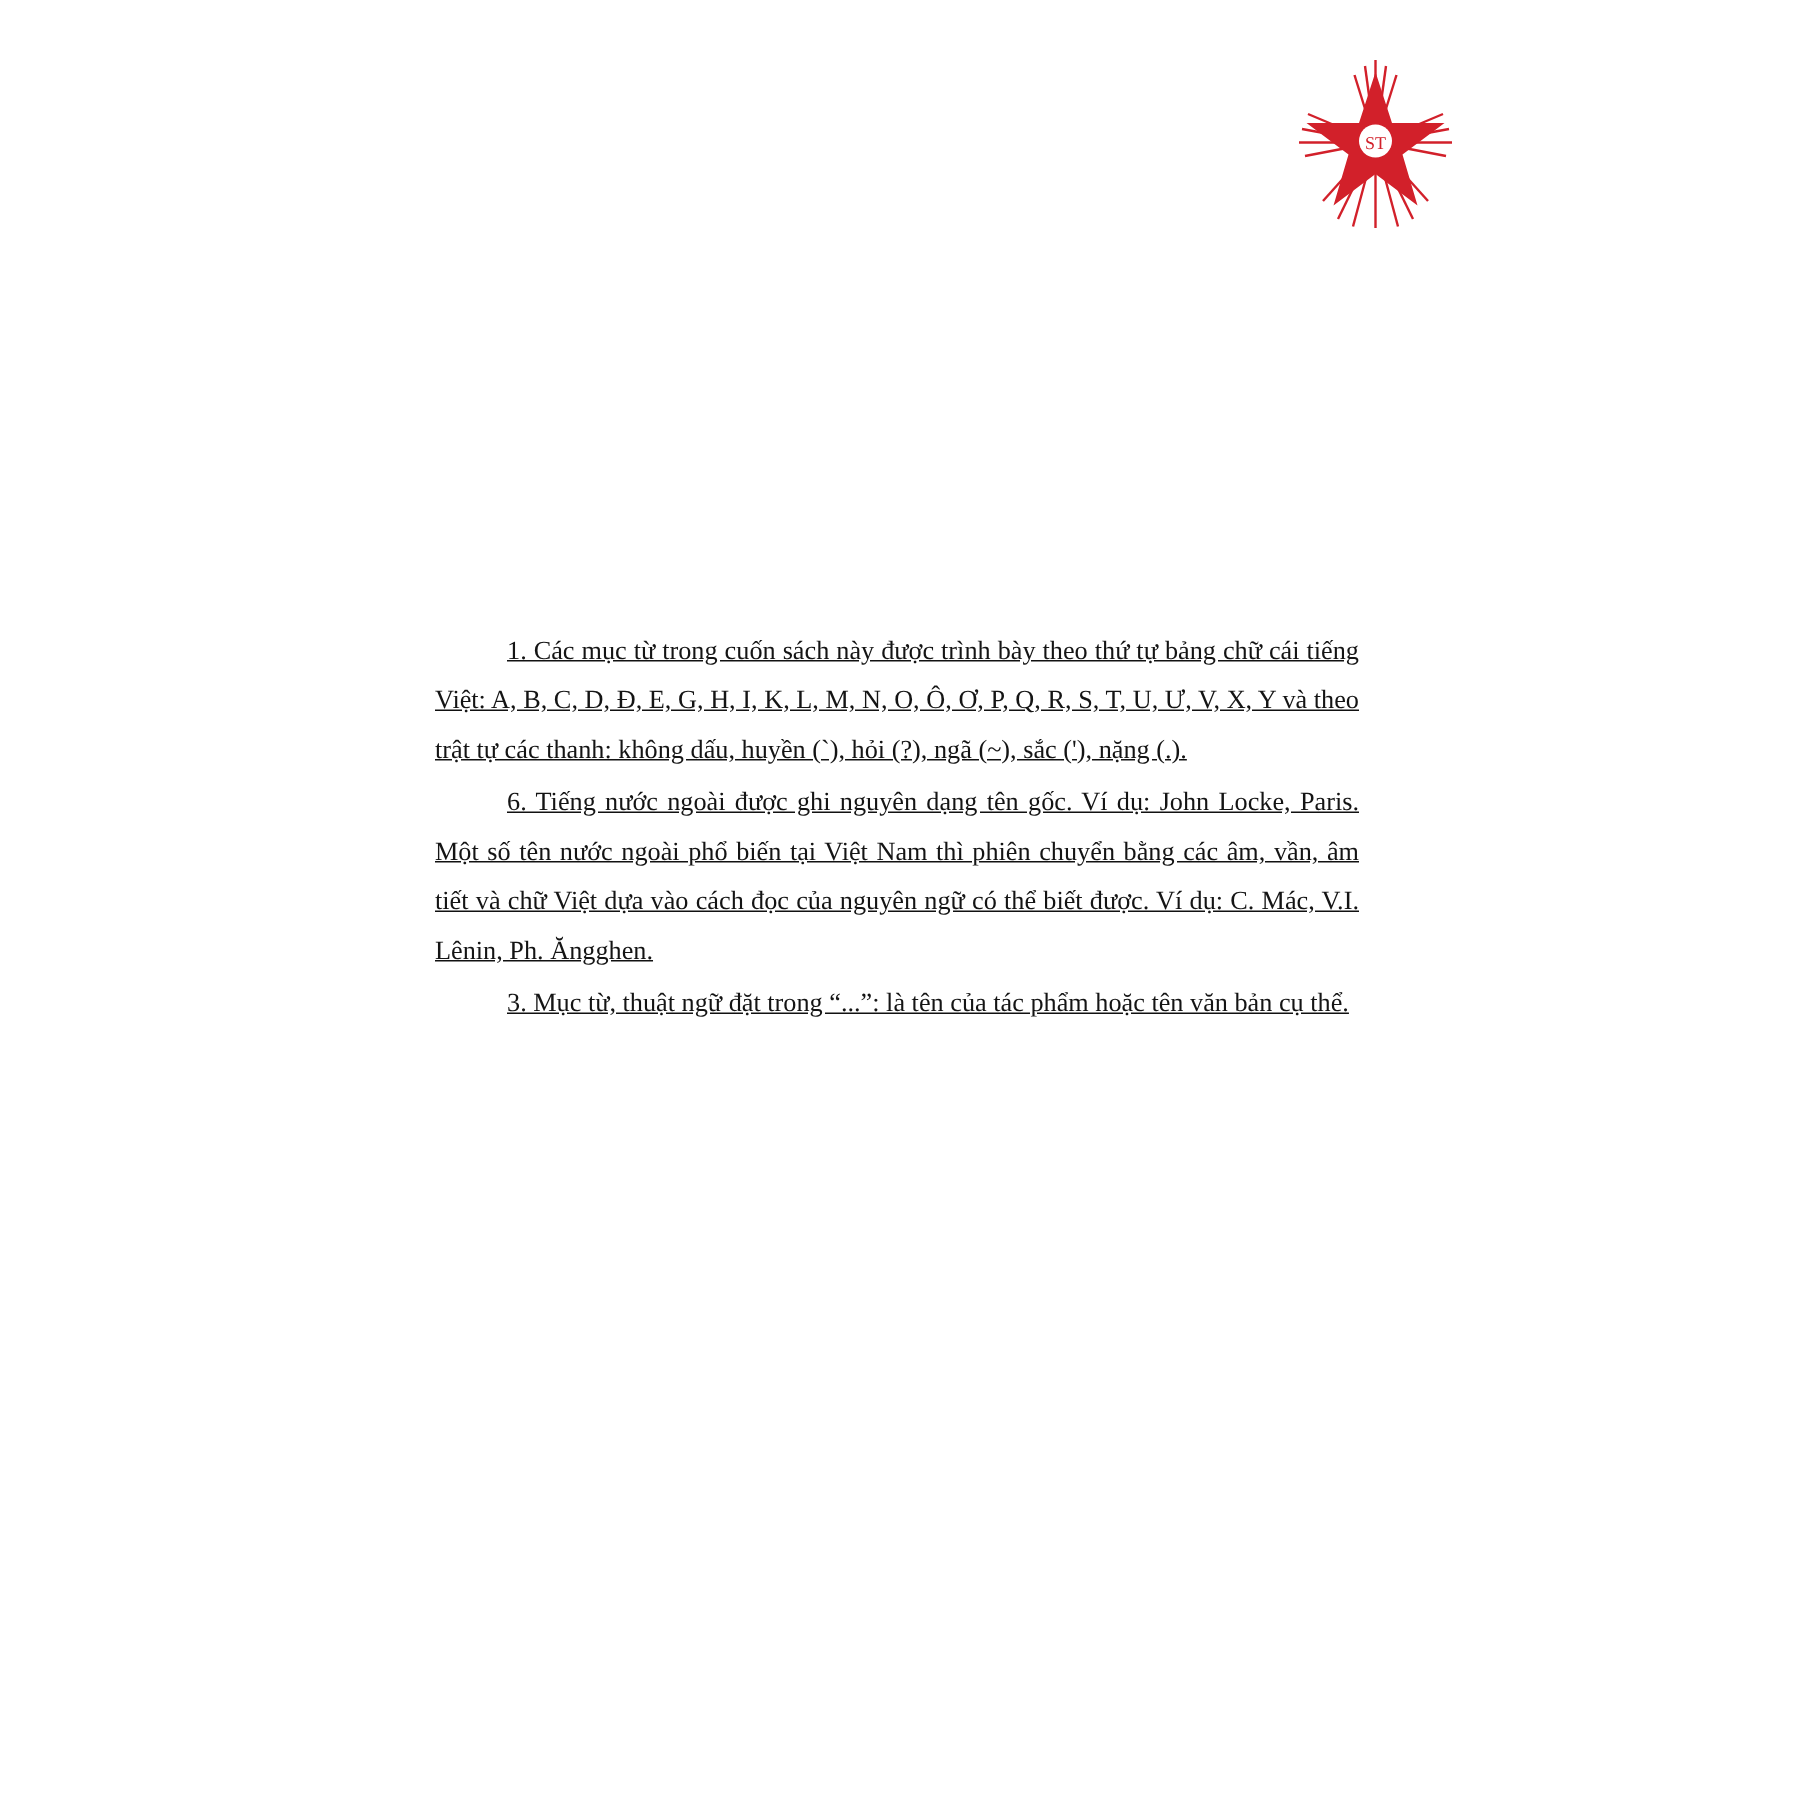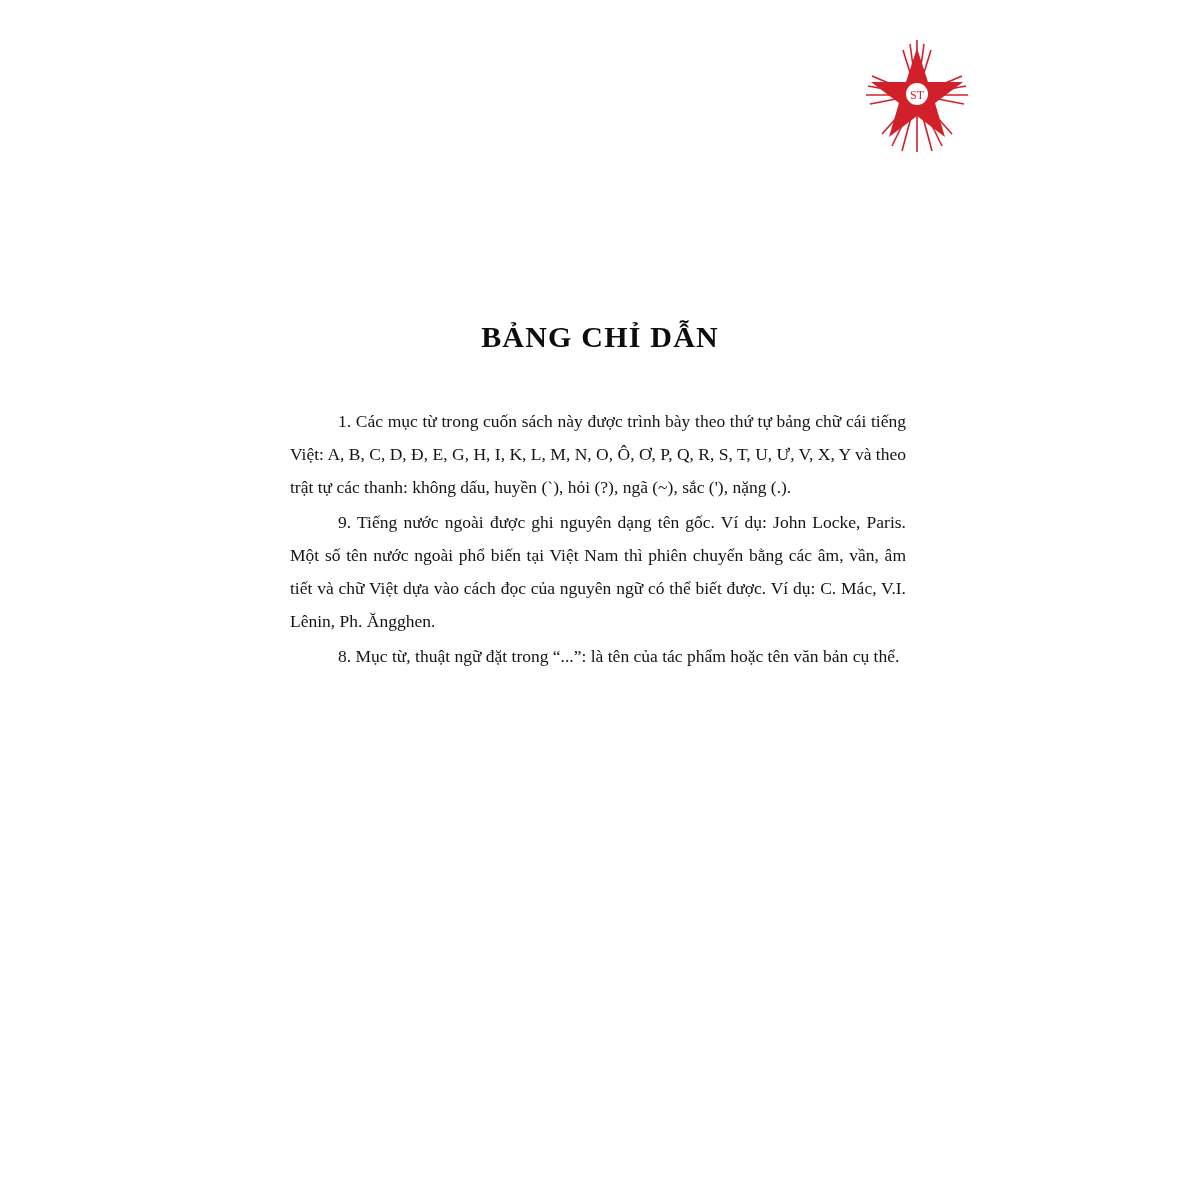--- a/index.html
+++ b/index.html
@@ -47,23 +47,24 @@
     font-size: 30px;
     letter-spacing: 1.2px;
     font-weight: 700;
     color: #0d0d0d;
     font-family: "Liberation Serif", serif;
   }
 
   
   .body-block {
     position: absolute;
-    top: 405px;
+    top: 417px;
     left: 290px;
     width: 616px;
+    text-decoration: underline;
   }
   .para {
     margin: 0 0 2px 0;
     text-indent: 48px;
     text-align: justify;
     font-size: 17.5px;
     line-height: 33px;
     color: #141414;
     font-family: "Liberation Serif", serif;
   }
@@ -104,21 +105,20 @@
         </g>
 
         <polygon points="55,10 66,44 101,44 73,65 83,99 55,78 27,99 37,65 9,44 44,44" fill="#d2202a"></polygon>
 
         <circle cx="55" cy="56" r="11" fill="#ffffff"></circle>
       </g>
       <text x="55" y="61" text-anchor="middle" font-family="Liberation Serif, serif" font-size="12" fill="#d2202a">ST</text>
     </svg>
   </div>
 
-  <h1 class="doc-title">BẢNG CHỈ DẪN</h1>
 
   <div class="body-block">
     <p class="para">1. Các mục từ trong cuốn sách này được trình bày theo thứ tự bảng chữ cái tiếng Việt: A, B, C, D, Đ, E, G, H, I, K, L, M, N, O, Ô, Ơ, P, Q, R, S, T, U, Ư, V, X, Y và theo trật tự các thanh: không dấu, huyền (`), hỏi (?), ngã (~), sắc ('), nặng (.).</p>
-    <p class="para">9. Tiếng nước ngoài được ghi nguyên dạng tên gốc. Ví dụ: John Locke, Paris. Một số tên nước ngoài phổ biến tại Việt Nam thì phiên chuyển bằng các âm, vần, âm tiết và chữ Việt dựa vào cách đọc của nguyên ngữ có thể biết được. Ví dụ: C. Mác, V.I. Lênin, Ph. Ăngghen.</p>
-    <p class="para">8. Mục từ, thuật ngữ đặt trong “...”: là tên của tác phẩm hoặc tên văn bản cụ thể.</p>
+    <p class="para">6. Tiếng nước ngoài được ghi nguyên dạng tên gốc. Ví dụ: John Locke, Paris. Một số tên nước ngoài phổ biến tại Việt Nam thì phiên chuyển bằng các âm, vần, âm tiết và chữ Việt dựa vào cách đọc của nguyên ngữ có thể biết được. Ví dụ: C. Mác, V.I. Lênin, Ph. Ăngghen.</p>
+    <p class="para">3. Mục từ, thuật ngữ đặt trong “...”: là tên của tác phẩm hoặc tên văn bản cụ thể.</p>
   </div>
 
 </div>
 
 </body></html>

